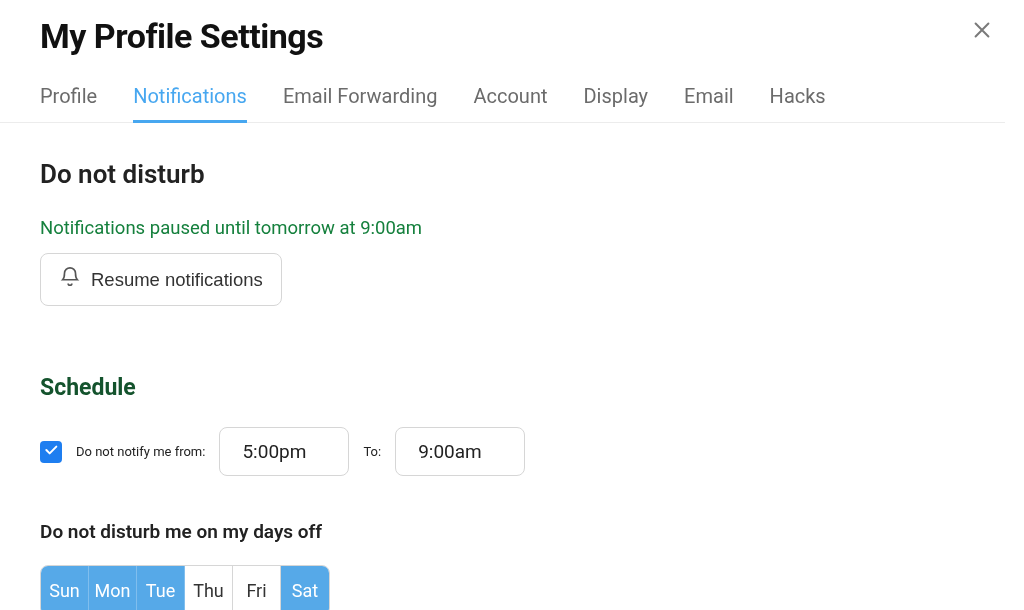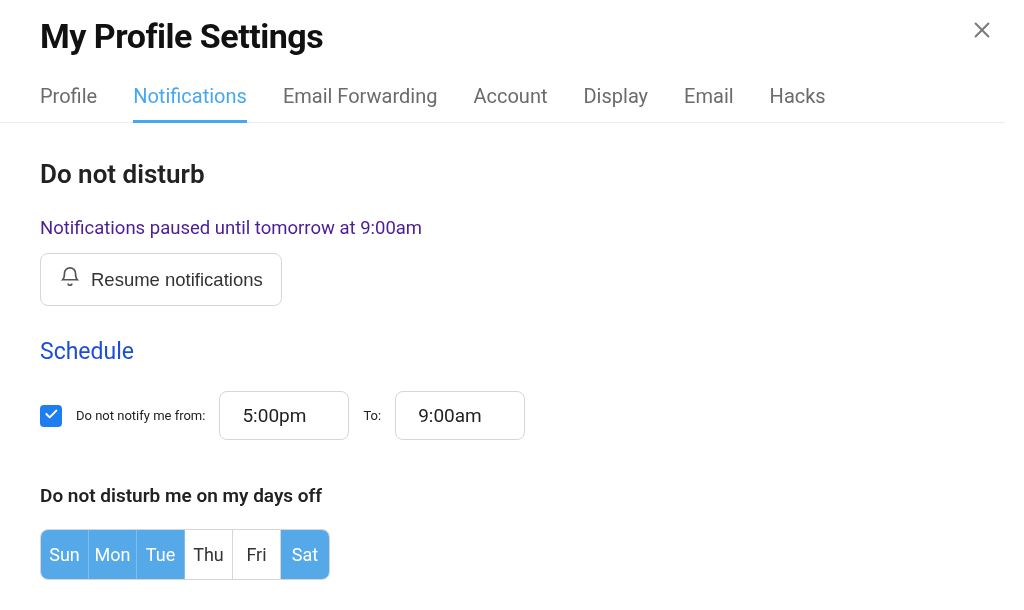--- a/index.html
+++ b/index.html
@@ -74,21 +74,21 @@
       padding-top: 36px;
     }
     .section-title {
       font-size: 26px;
       font-weight: 600;
       color: #222;
       margin-bottom: 28px;
     }
     .status-text {
       font-size: 18.5px;
-      color: #4c1d95;
+      color: #15803d;
       margin-bottom: 14px;
     }
     .resume-btn {
       display: inline-flex;
       align-items: center;
       gap: 10px;
       border: 1px solid #d6d6d6;
       background: #fff;
       border-radius: 8px;
       padding: 12px 18px;
@@ -98,23 +98,23 @@
     }
     .resume-btn svg {
       width: 22px;
       height: 22px;
       stroke: #555;
       stroke-width: 1.8;
       fill: none;
     }
     .subsection-title {
       font-size: 23px;
-      font-weight: 400;
-      color: #1d4ed8;
-      margin-top: 32px;
+      font-weight: 700;
+      color: #14532d;
+      margin-top: 68px;
       margin-bottom: 26px;
     }
     .schedule-row {
       display: flex;
       align-items: center;
       gap: 14px;
     }
     .checkbox-wrap {
       width: 22px;
       height: 22px;

